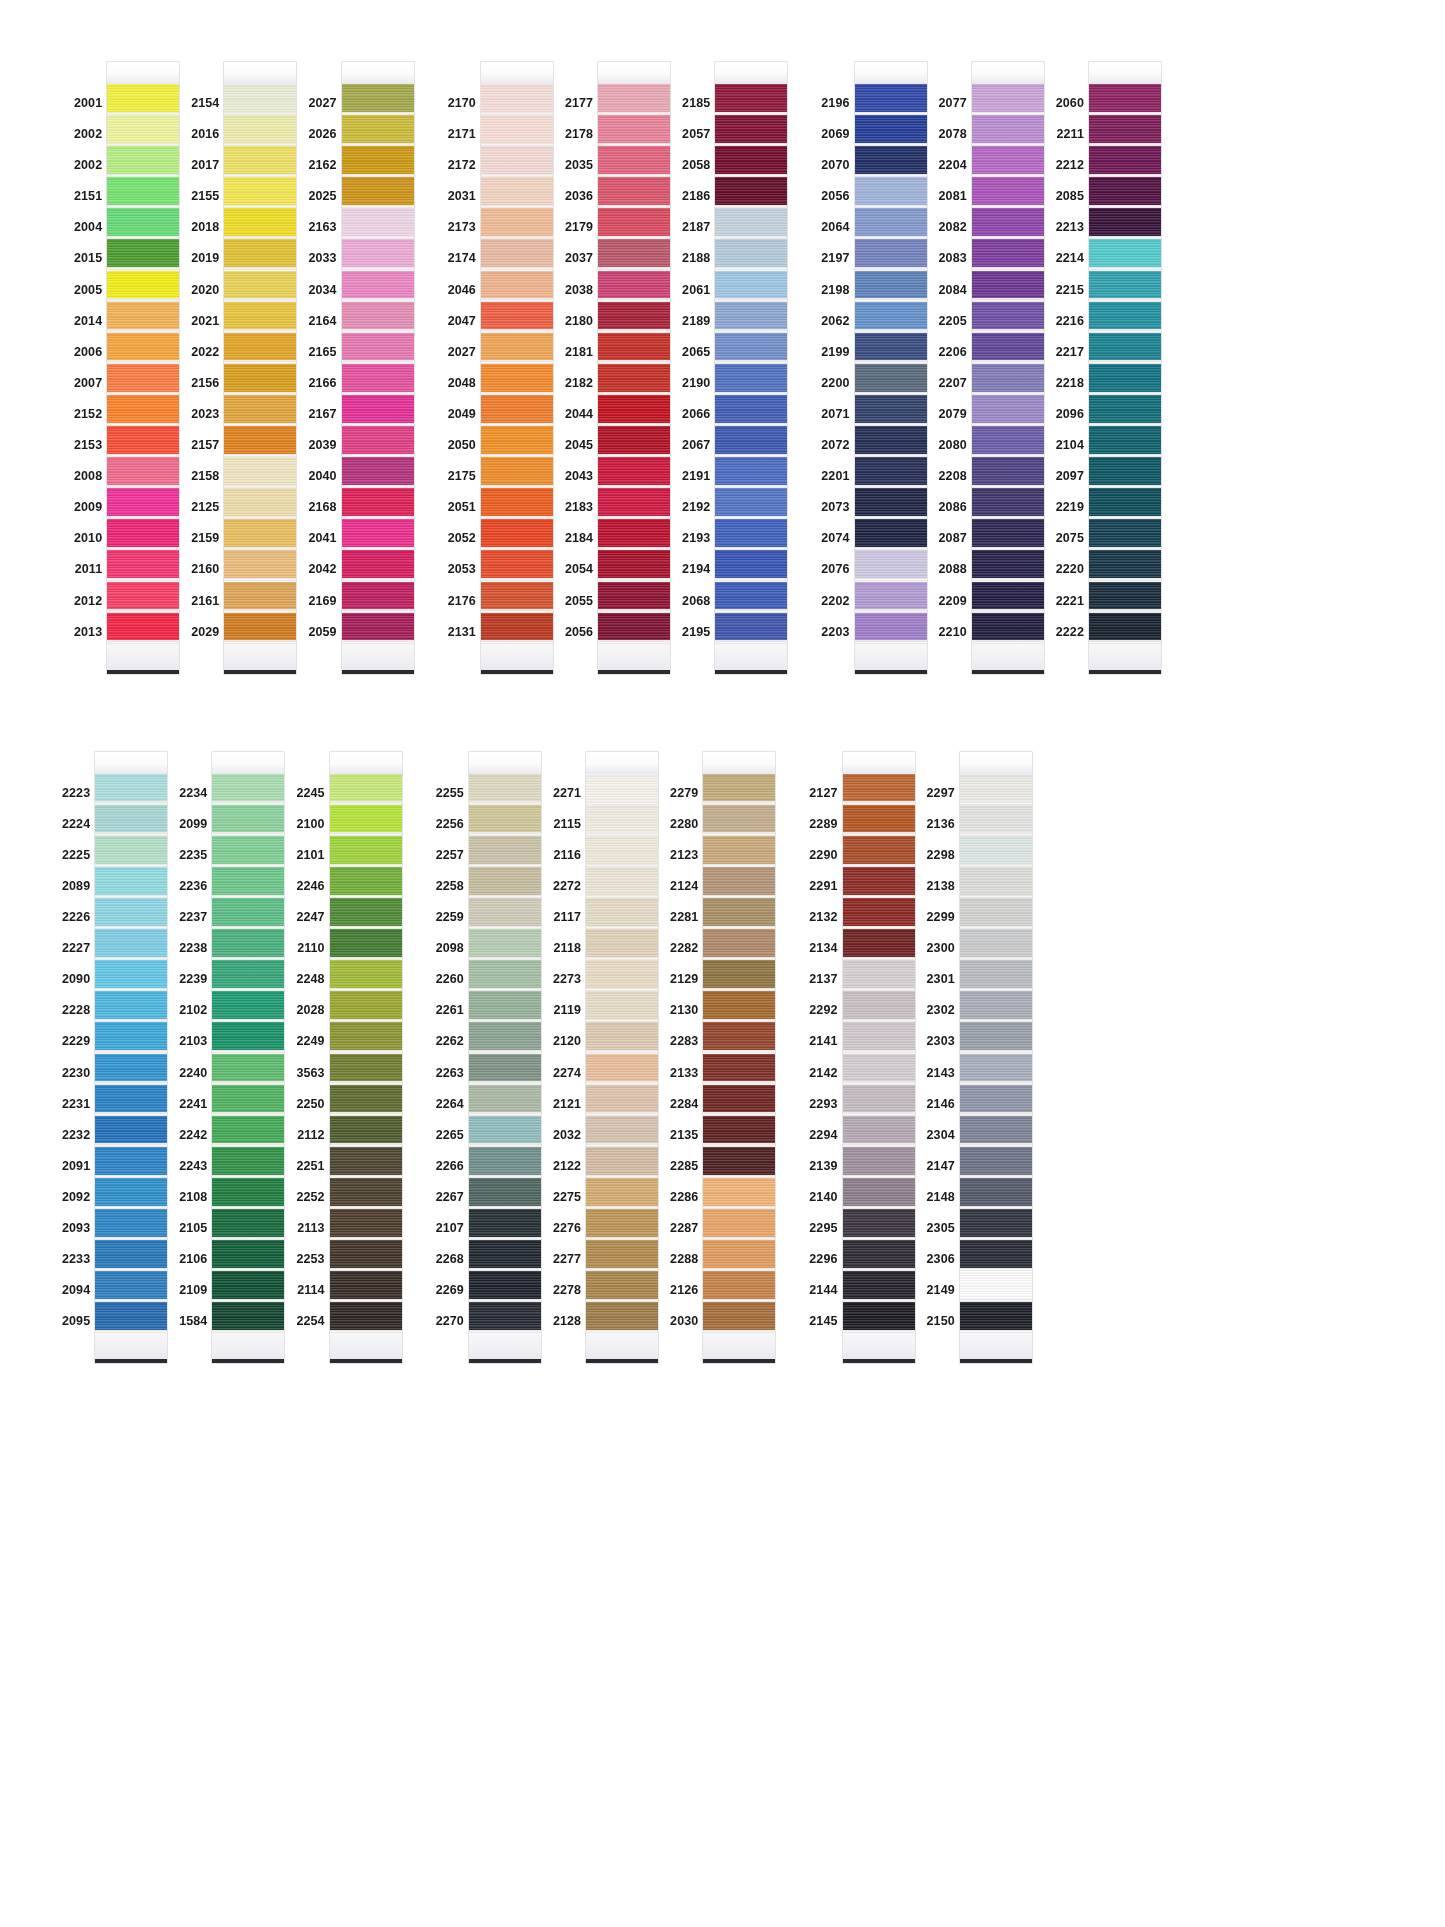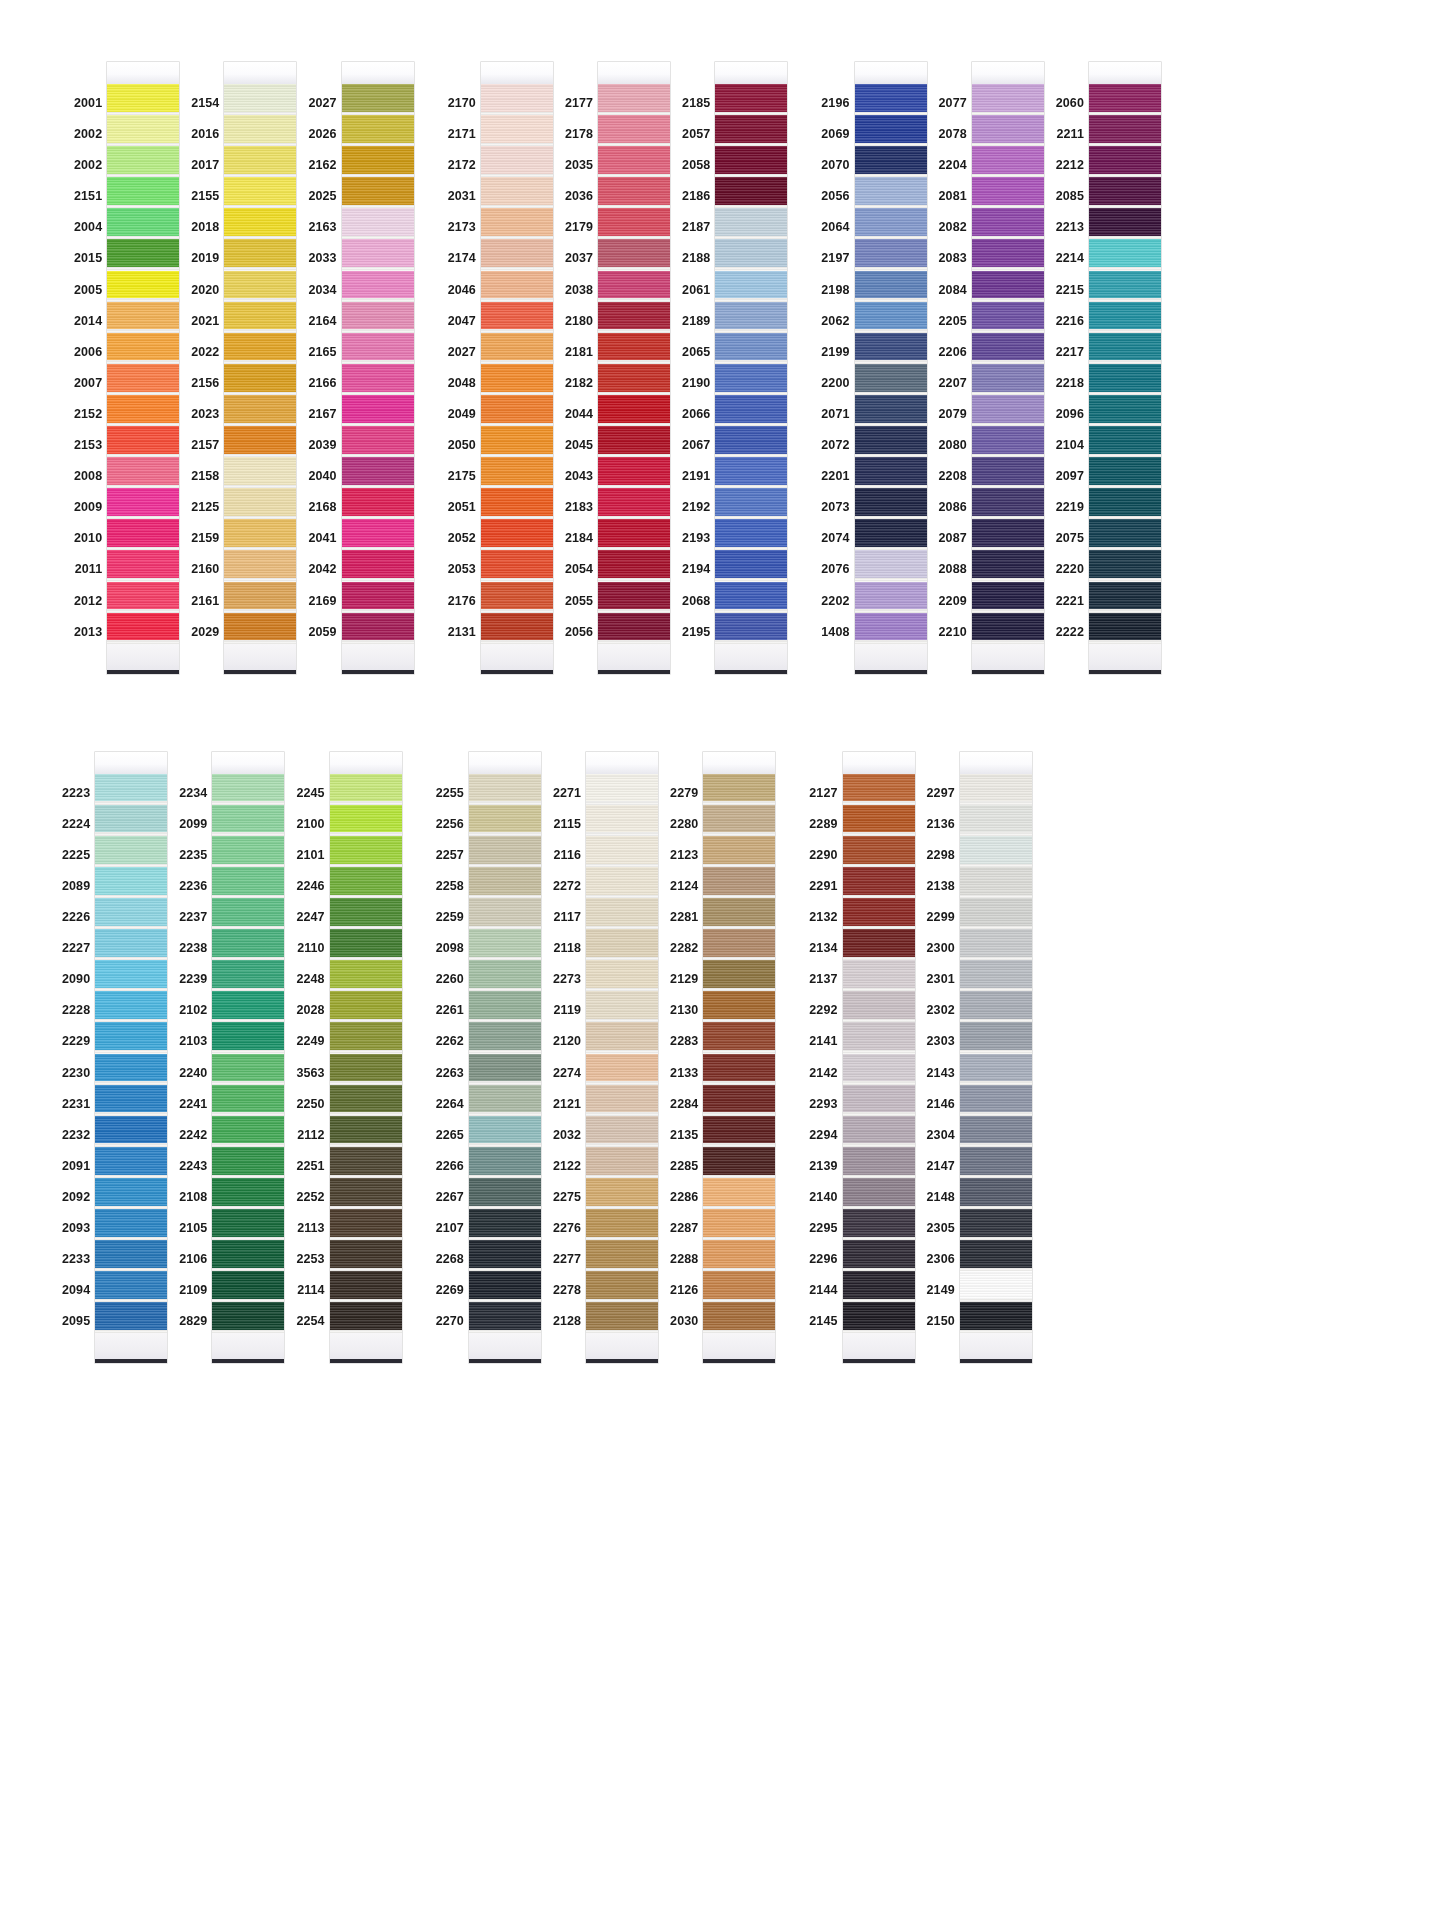--- a/index.html
+++ b/index.html
@@ -629,21 +629,21 @@
             <div class="label">2062</div>
             <div class="label">2199</div>
             <div class="label">2200</div>
             <div class="label">2071</div>
             <div class="label">2072</div>
             <div class="label">2201</div>
             <div class="label">2073</div>
             <div class="label">2074</div>
             <div class="label">2076</div>
             <div class="label">2202</div>
-            <div class="label">1408</div>
+            <div class="label">2203</div>
           </div>
           <div class="card">
             <div class="card-cap"></div>
             <div class="swatch" style="background: rgb(45, 70, 166);">
               <div class="gap"></div>
             </div>
             <div class="swatch" style="background: rgb(34, 58, 150);">
               <div class="gap"></div>
             </div>
             <div class="swatch" style="background: rgb(30, 44, 100);">
@@ -957,21 +957,21 @@
             <div class="label">2102</div>
             <div class="label">2103</div>
             <div class="label">2240</div>
             <div class="label">2241</div>
             <div class="label">2242</div>
             <div class="label">2243</div>
             <div class="label">2108</div>
             <div class="label">2105</div>
             <div class="label">2106</div>
             <div class="label">2109</div>
-            <div class="label">2829</div>
+            <div class="label">1584</div>
           </div>
           <div class="card">
             <div class="card-cap"></div>
             <div class="swatch" style="background: rgb(168, 220, 176);">
               <div class="gap"></div>
             </div>
             <div class="swatch" style="background: rgb(138, 210, 156);">
               <div class="gap"></div>
             </div>
             <div class="swatch" style="background: rgb(127, 206, 147);">

